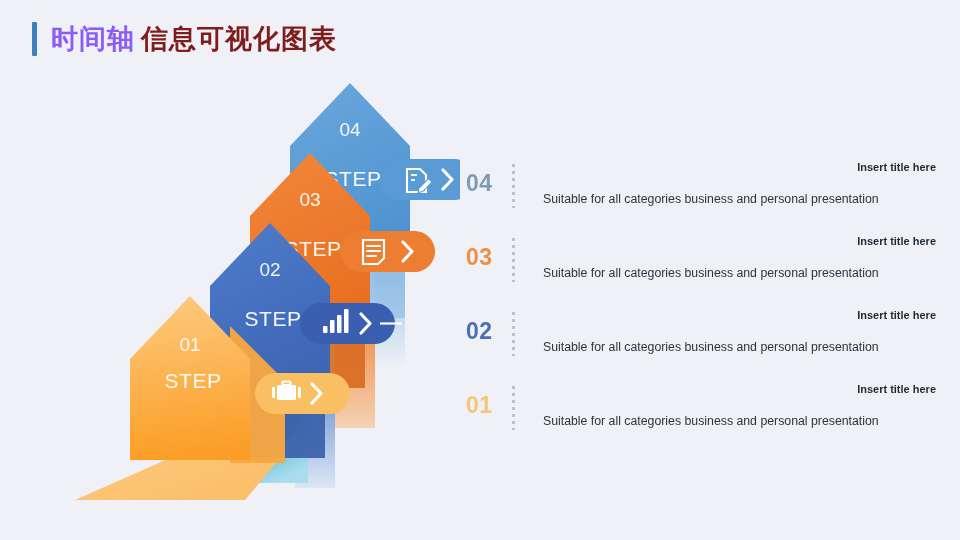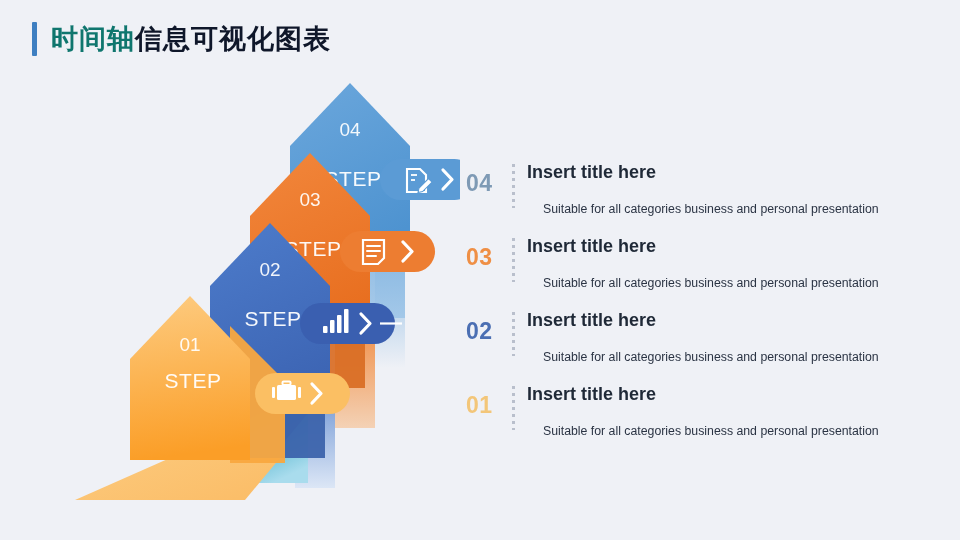--- a/index.html
+++ b/index.html
@@ -8,22 +8,22 @@
     background:#eff1f6;
     font-family:"Liberation Sans","DejaVu Sans",sans-serif;
     position:relative;
   }
   #stage{position:absolute;inset:0;}
 
   
   .title-wrap{position:absolute;left:32px;top:22px;display:flex;align-items:center;gap:14px;}
   .title-bar{width:5px;height:34px;background:#3e7fc1;border-radius:1px;}
   .title-text{font-size:27px;font-weight:bold;letter-spacing:1px;line-height:1;white-space:nowrap;}
-  .t-orange{color:#0f766e;}
-  .t-blue{color:#0f172a;}
+  .t-orange{color:#8b5cf6;}
+  .t-blue{color:#7f1d1d;margin-left:6px;}
 
   
   #diagram{position:absolute;left:50px;top:68px;width:410px;height:450px;}
   #diagram svg{display:block;}
 
   .glyph-num{font-family:"Liberation Sans","DejaVu Sans",sans-serif;font-size:19px;fill:#ffffff;fill-opacity:.92;text-anchor:middle;}
   .glyph-step{font-family:"Liberation Sans","DejaVu Sans",sans-serif;font-size:21px;fill:#ffffff;fill-opacity:.95;text-anchor:middle;letter-spacing:.6px;}
 
   
   #list{position:absolute;left:466px;top:160px;width:470px;}
@@ -31,21 +31,21 @@
   .row .num{
     position:absolute;left:0;top:10px;width:38px;text-align:left;
     font-size:23px;font-weight:bold;letter-spacing:.5px;
   }
   .row .dots{
     position:absolute;left:46px;top:4px;width:3px;height:44px;
     background-image:linear-gradient(to bottom,#b9bfcc 0 3px,transparent 3px 7px);
     background-size:3px 7px;background-repeat:repeat-y;
   }
   .row .body{position:absolute;left:61px;top:0;right:0;}
-  .row .rtitle{font-size:18px;font-weight:bold;color:#1f2937;line-height:1.4;margin:0 0 5px 0;}
+  .row .rtitle{font-size:11px;font-weight:bold;color:#1f2937;line-height:1.4;margin:0 0 5px 0;text-align:right;}
   .row .rdesc{font-size:12.3px;color:#2b3444;line-height:1.35;margin:16px;}
 </style>
 </head>
 <body style="background: rgb(239, 241, 246);">
 
 <div id="stage">
 
   <div class="title-wrap">
     <div class="title-bar"></div>
     <div class="title-text"><span class="t-orange">时间轴</span><span class="t-blue">信息可视化图表</span></div>

